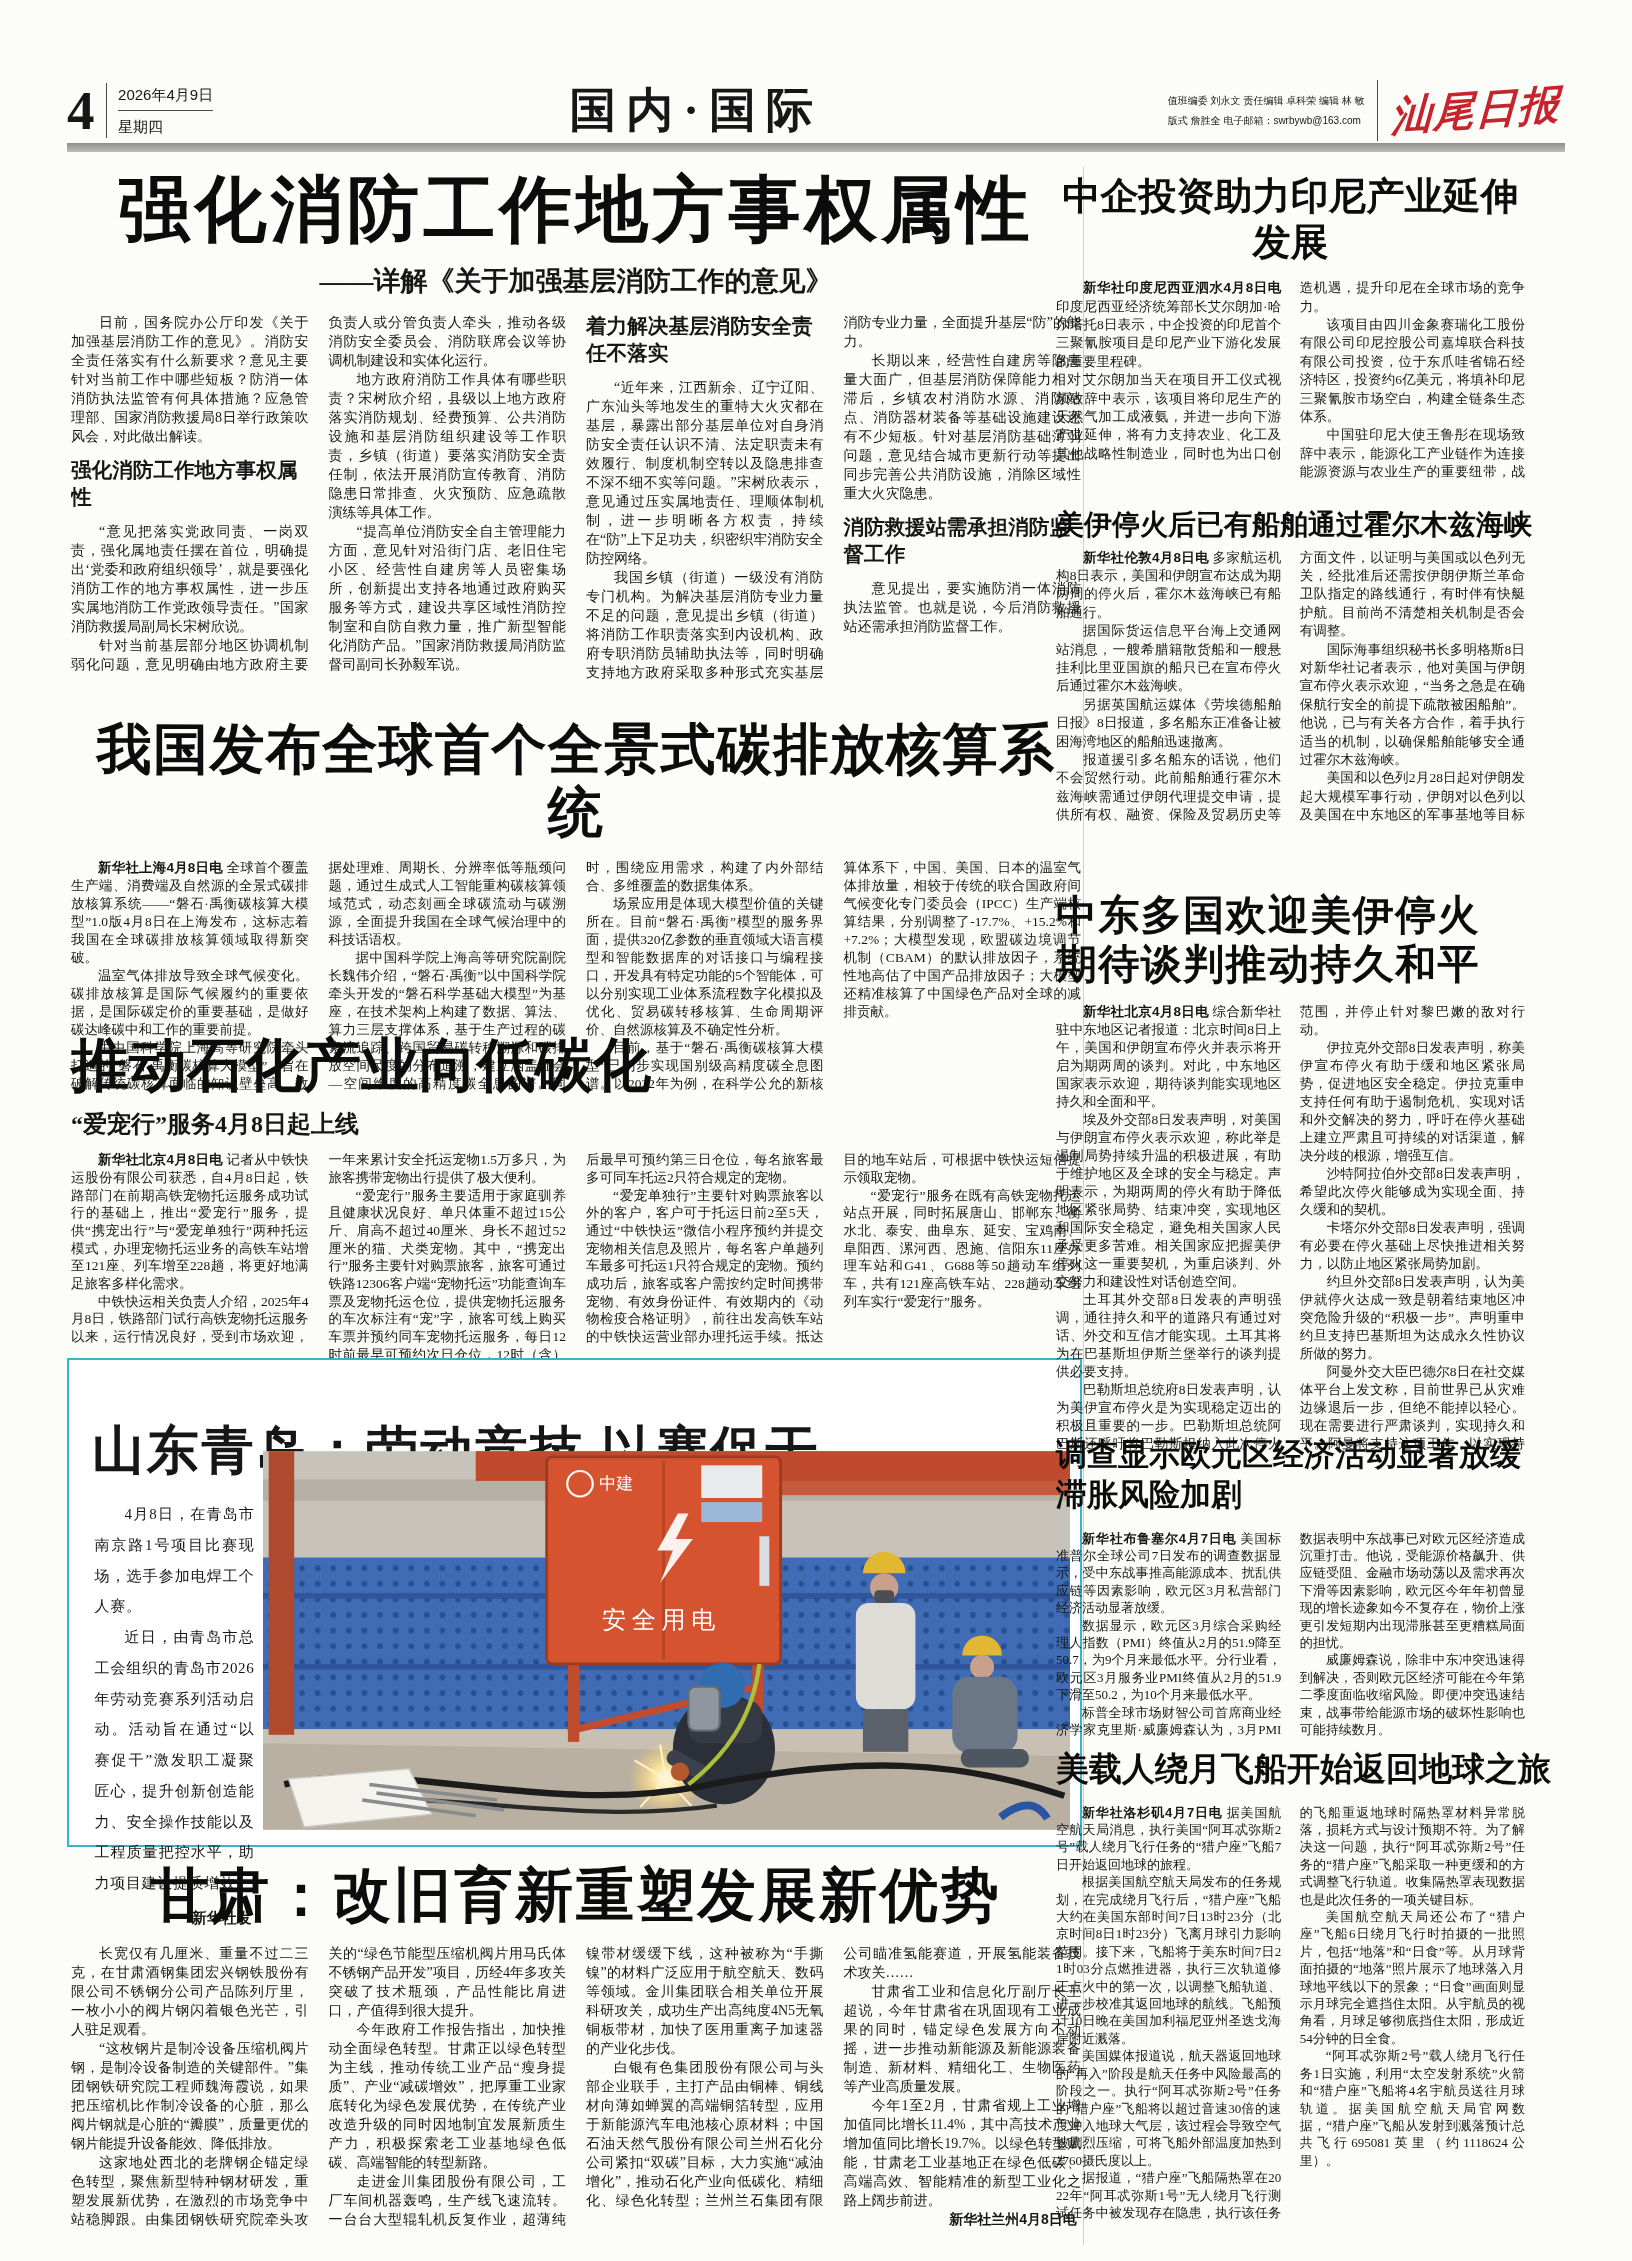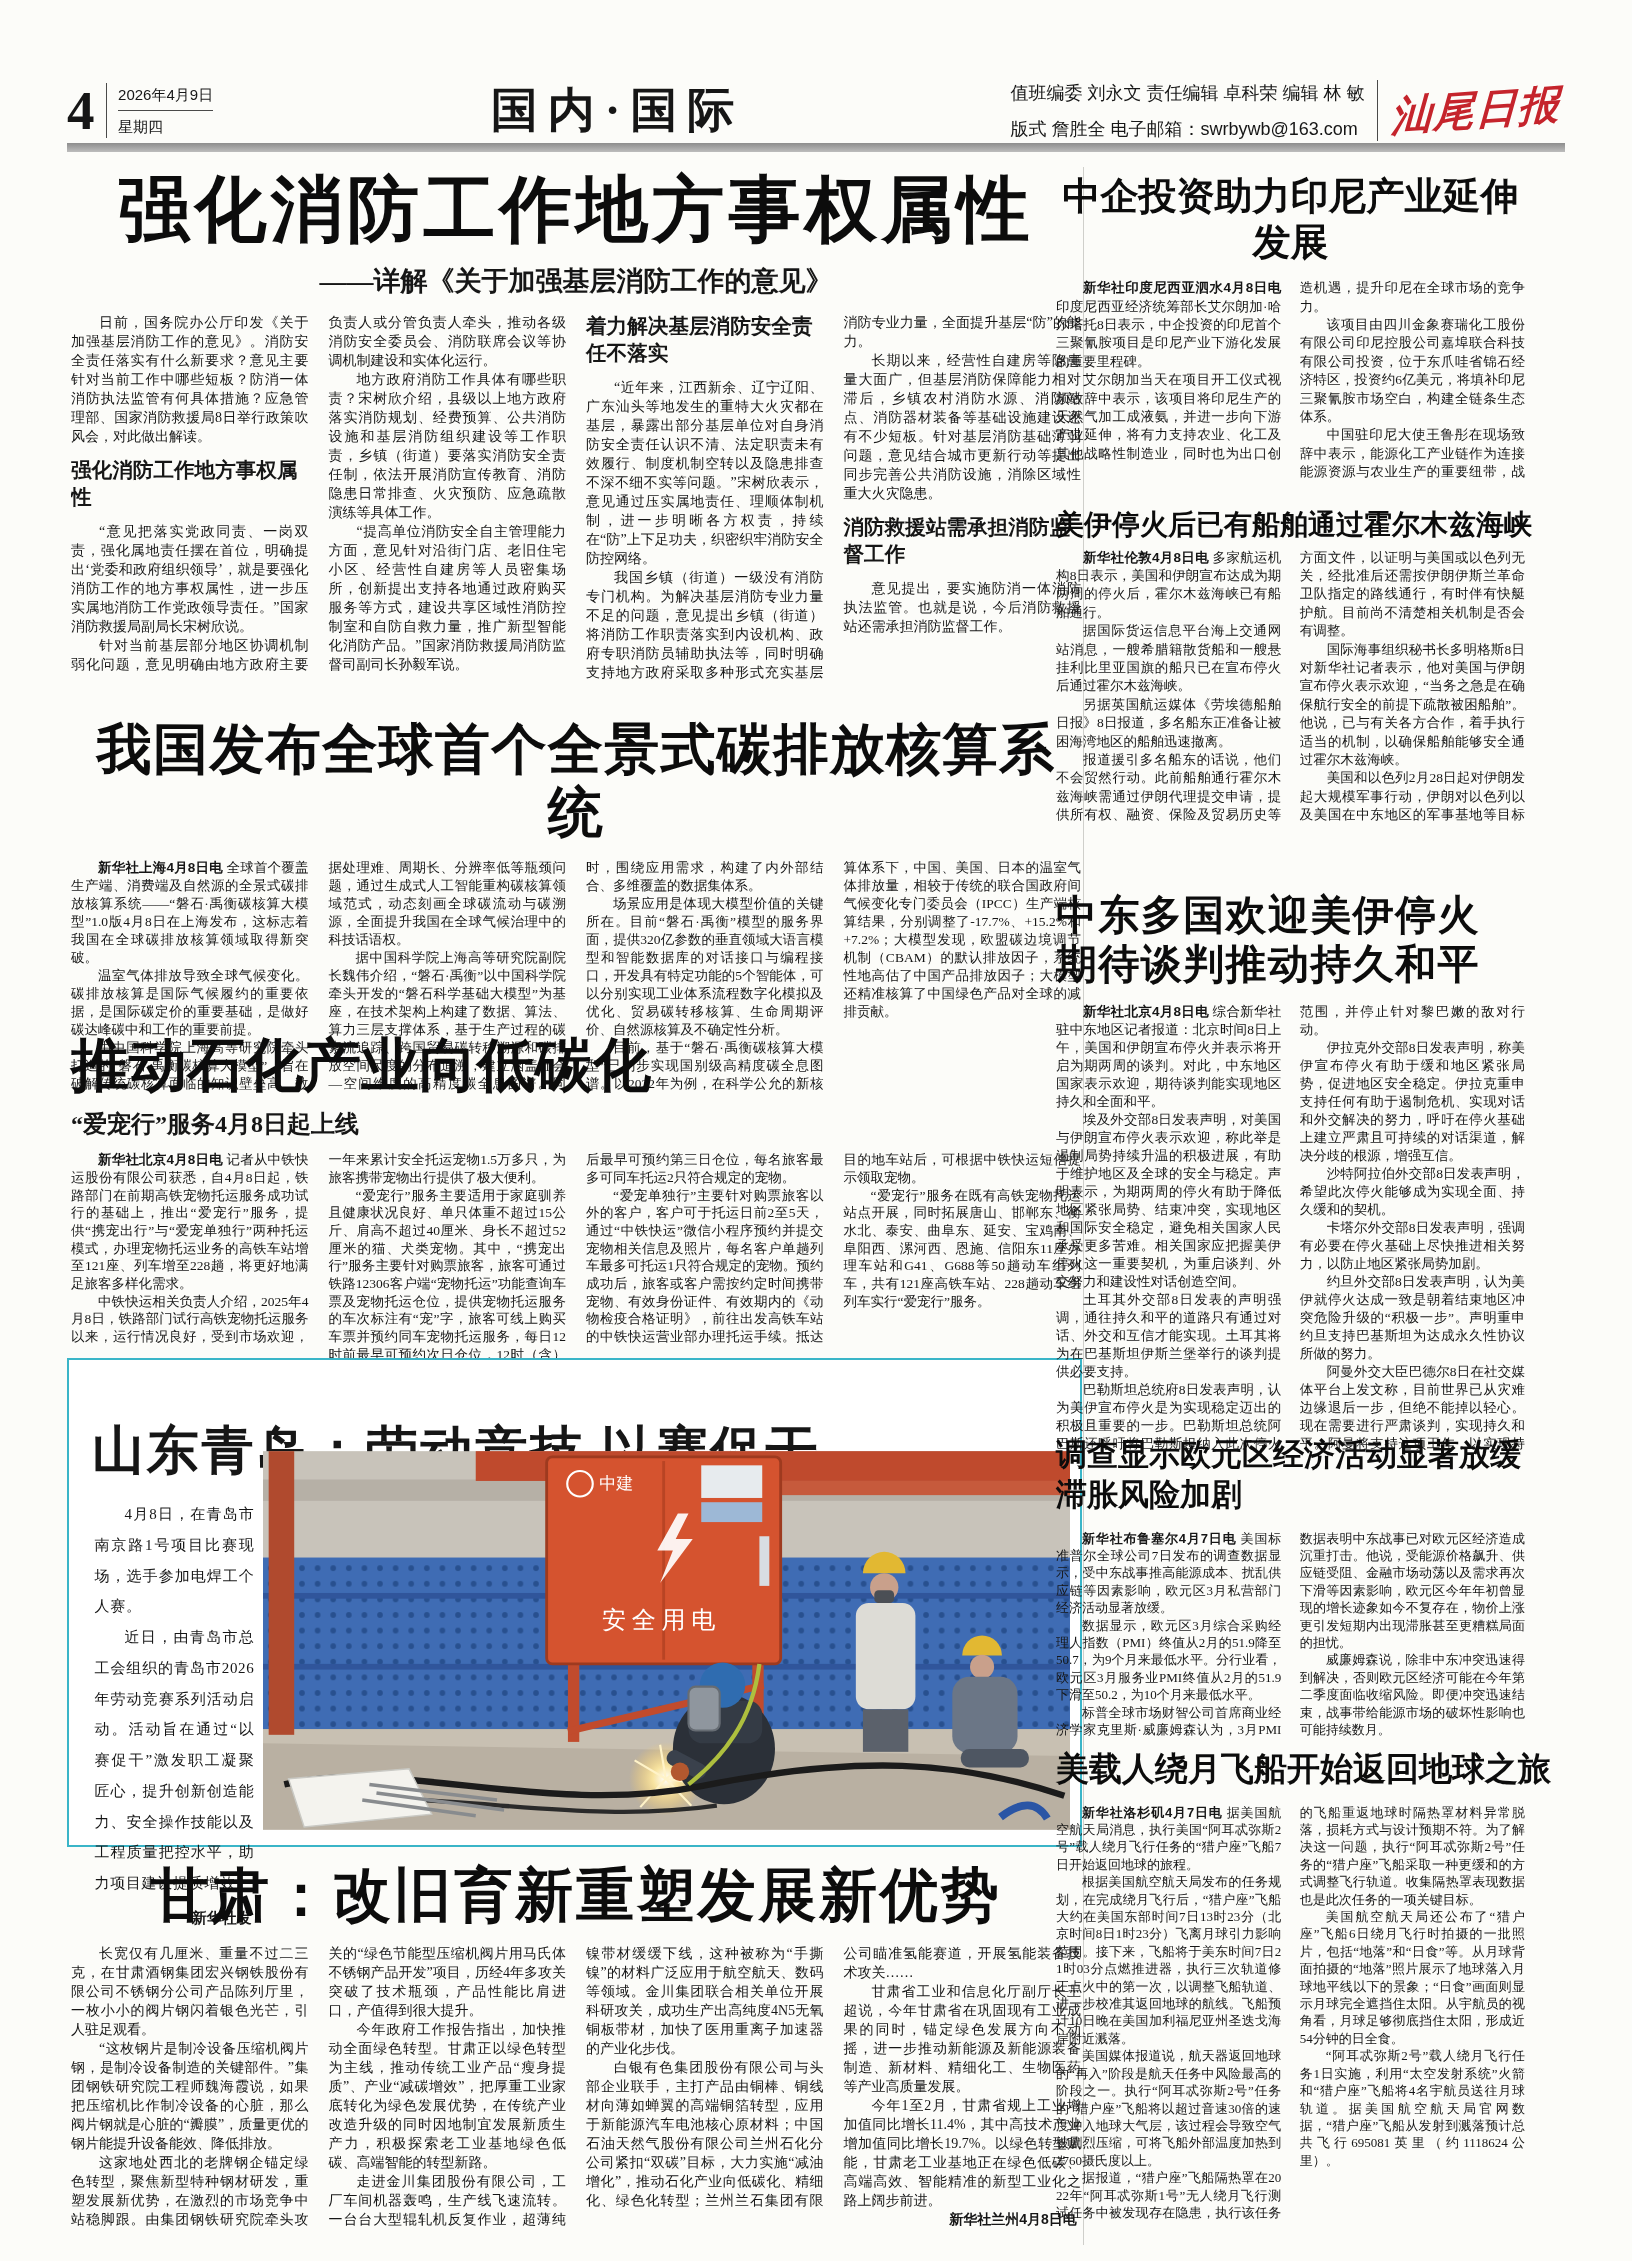--- a/index.html
+++ b/index.html
@@ -5,21 +5,21 @@
   html,body{margin:0;padding:0;background:#e8e8e4;}
   .page{position:relative;width:1633px;height:2261px;margin:0 auto;background:#fcfcf9;
         font-family:"Liberation Serif",serif;color:#161616;overflow:hidden;}
   
   .header{position:absolute;left:67px;top:78px;width:1498px;height:65px;display:flex;align-items:center;}
   .pagenum{font-size:55px;font-weight:bold;line-height:1;padding:0 11.3px 0 0;}
   .dateblock{border-left:1.4px solid #4a4a4a;padding:1.4px 11.3px;font-family:"Liberation Sans",sans-serif;
              font-size:15px;line-height:1.4;}
   .dateblock .d1{border-bottom:0.7px solid #4a4a4a;padding-bottom:5px;margin-bottom:5px;}
   .sectiontitle{flex:1;text-align:center;font-size:47px;font-weight:900;letter-spacing:10px;}
-  .staff{font-family:"Liberation Sans",sans-serif;font-size:18px;line-height:2.0;text-align:left;
+  .staff{font-family:"Liberation Sans",sans-serif;font-size:10px;line-height:2.0;text-align:left;
          padding-right:12.8px;white-space:nowrap;}
   .masthead{border-left:1.4px solid #4a4a4a;padding:2.8px 4.3px 2.8px 12.8px;}
   .masthead span{display:inline-block;color:#c5242c;font-size:41px;font-weight:900;font-style:italic;
          transform:rotate(-4deg) skewX(-6deg);letter-spacing:1.4px;}
   .grayrule{position:absolute;left:67px;top:143px;width:1498px;height:8.5px;
             background:linear-gradient(#8d8d8d,#bdbdbd);}
   .vrule{position:absolute;left:1083px;top:167px;width:0.7px;height:2078px;background:#cfcfcb;}
   
   .art{position:absolute;}
   .art h1,.art h2{margin:0;font-weight:900;color:#0c0c0c;}

